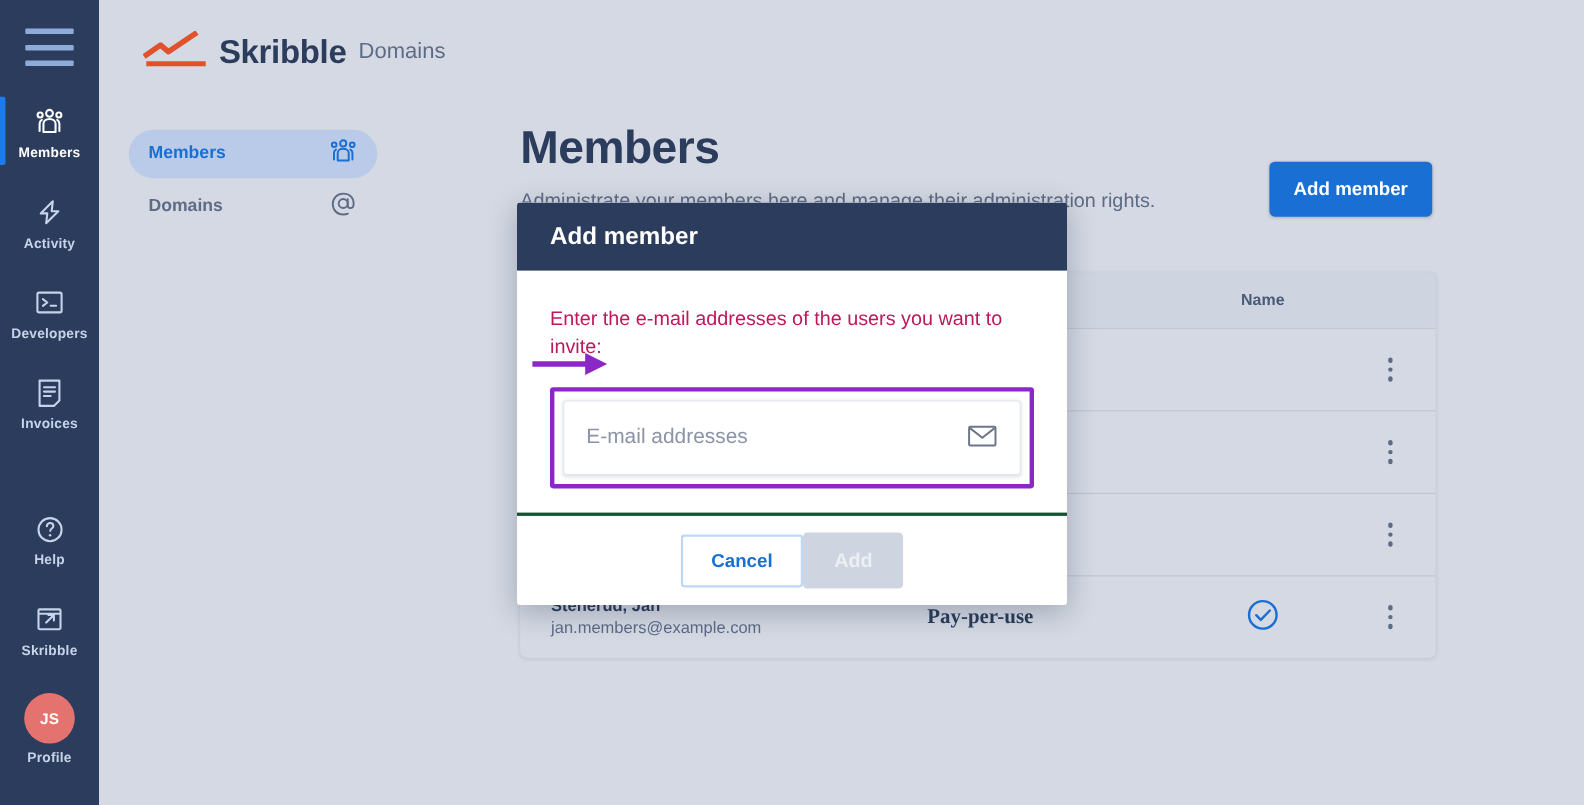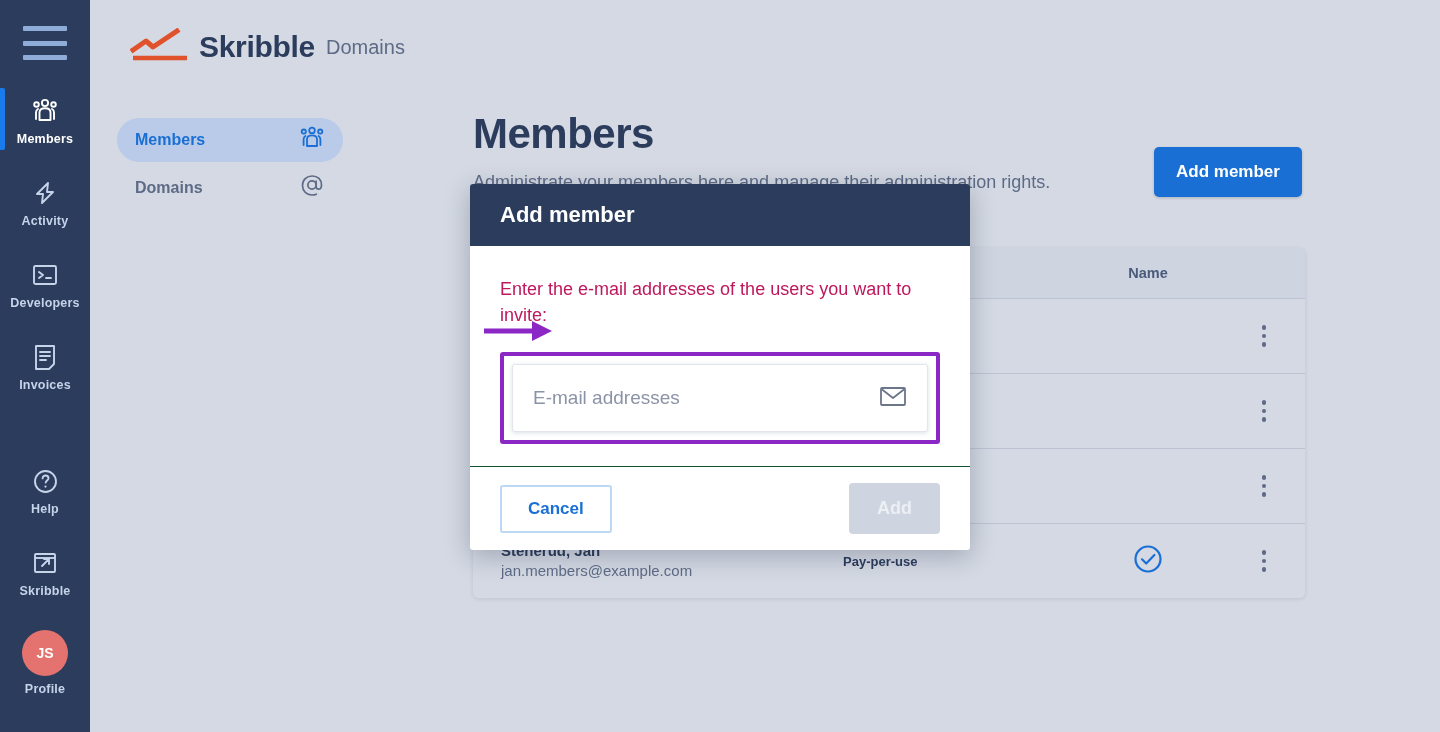--- a/index.html
+++ b/index.html
@@ -87,21 +87,21 @@
   }
   .thead { display: flex; height: 50px; align-items: center; background: #cfd5e0; }
   .trow  { display: flex; height: 75px; align-items: center; border-top: 1px solid #bcc4d3; background: #d4d9e3; }
   .c-name { width: 370px; padding-left: 28px; }
   .c-plan { width: 230px; }
   .c-admin{ width: 150px; display: flex; justify-content: center; }
   .c-menu { width: 82px;  display: flex; justify-content: center; }
   .th { font-size: 14.5px; font-weight: 700; color: #4a5a7a; }
   .nm { font-size: 15px; font-weight: 700; color: #2b3c5c; line-height: 1.35; }
   .em { font-size: 15px; color: #5d6b86; line-height: 1.35; }
-  .pl { font-size: 13px; font-weight: 700; color: #2b3c5c; }
+  .pl { font-size: 19px; font-weight: 700; color: #2b3c5c; font-family: Liberation Serif, serif; }
   .dots { display: flex; flex-direction: column; gap: 4px; cursor: pointer; }
   .dots i { width: 4.5px; height: 4.5px; border-radius: 50%; background: #5d6b86; display: block; }
 
   
   .modal {
     position: absolute; left: 380px; top: 184px;
     width: 500px; background: #ffffff; border-radius: 3px;
     box-shadow: 0 6px 26px rgba(25,35,60,.28);
     overflow: hidden; z-index: 30;
   }
@@ -120,22 +120,22 @@
     box-shadow: 0 1px 4px rgba(40,55,85,.16);
     display: flex; align-items: center; padding: 0 20px;
   }
   .field input {
     border: none; outline: none; background: transparent;
     font-family: inherit; font-size: 19px; color: #2b3c5c; width: 100%;
   }
   .field input::placeholder { color: #8b93a6; }
 
   .modal-foot {
-    border-top: 1px solid #14532d;
-    height: 84px; display: flex; align-items: center; justify-content: space-between;
+    border-top: 3px solid #14532d;
+    height: 84px; display: flex; align-items: center; justify-content: center;
     padding: 0 30px;
   }
   .btn-cancel {
     height: 48px; padding: 0 26px; background: #fff;
     border: 2px solid #bcd8f5; border-radius: 3px;
     color: #1a6fd4; font-family: inherit; font-size: 17px; font-weight: 700; cursor: pointer;
   }
   .btn-add {
     height: 51px; width: 91px; background: #cfd5e0; border: none; border-radius: 4px;
     color: #eceff4; font-family: inherit; font-size: 18px; font-weight: 700; cursor: not-allowed;

